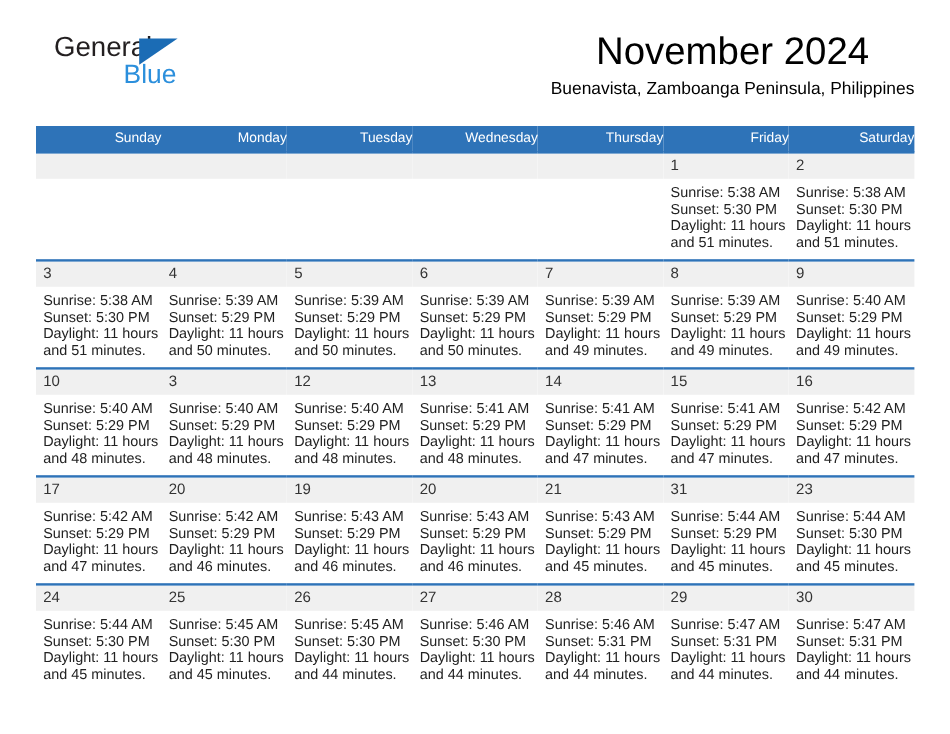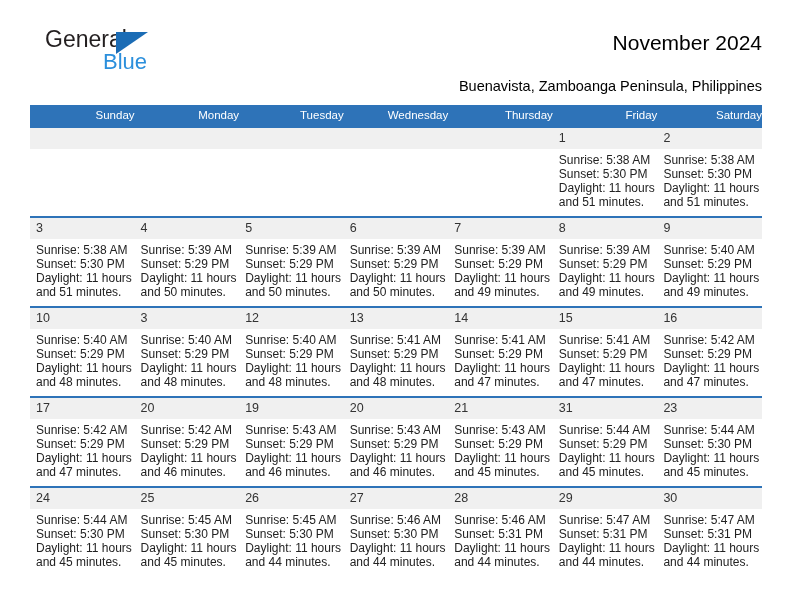--- a/index.html
+++ b/index.html
@@ -66,31 +66,32 @@
     white-space: nowrap;
   }
 
   .title-block {
     position: absolute;
     right: 0;
     top: 0;
     text-align: right;
   }
   .cal-title {
-    font-size: 21px;
+    font-size: 32px;
     line-height: 33px;
     color: #000;
     white-space: nowrap;
+    text-align: center;
   }
   .cal-subtitle {
     font-size: 14.5px;
     line-height: 22px;
     color: #000;
     white-space: nowrap;
-    margin-top: 16px;
+    margin-top: 4px;
   }
 
   
   .calendar {
     position: absolute;
     left: 30px;
     top: 105px;
     width: 732px;
     border-collapse: collapse;
     table-layout: fixed;

